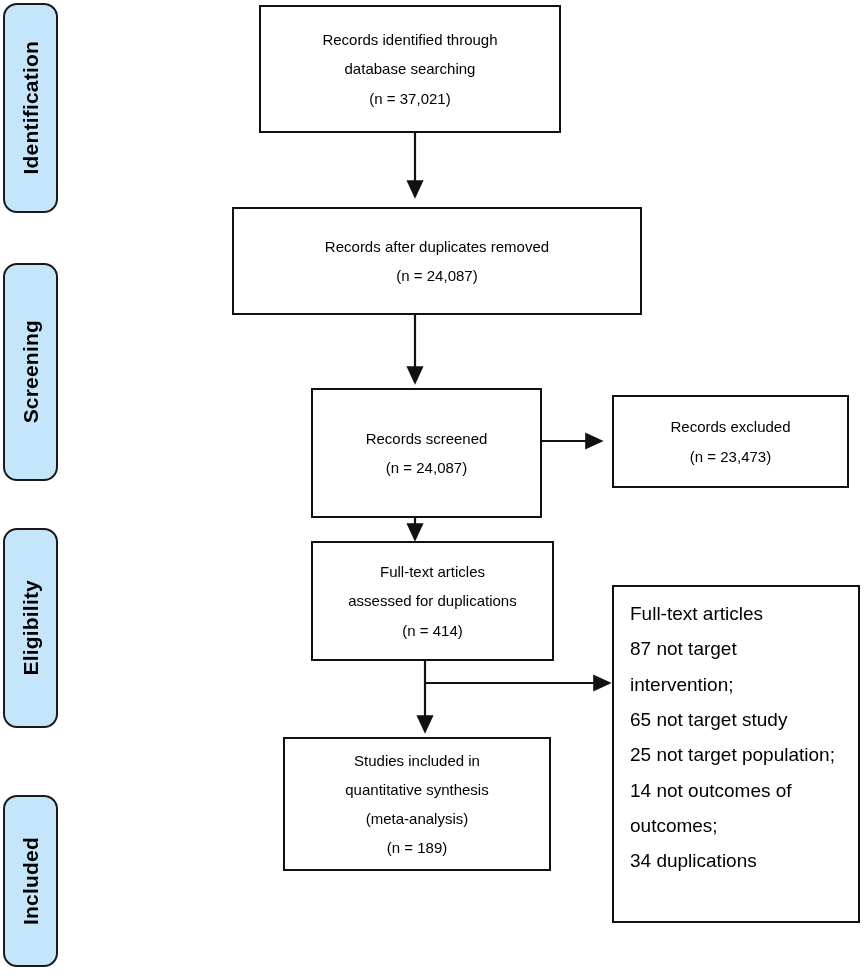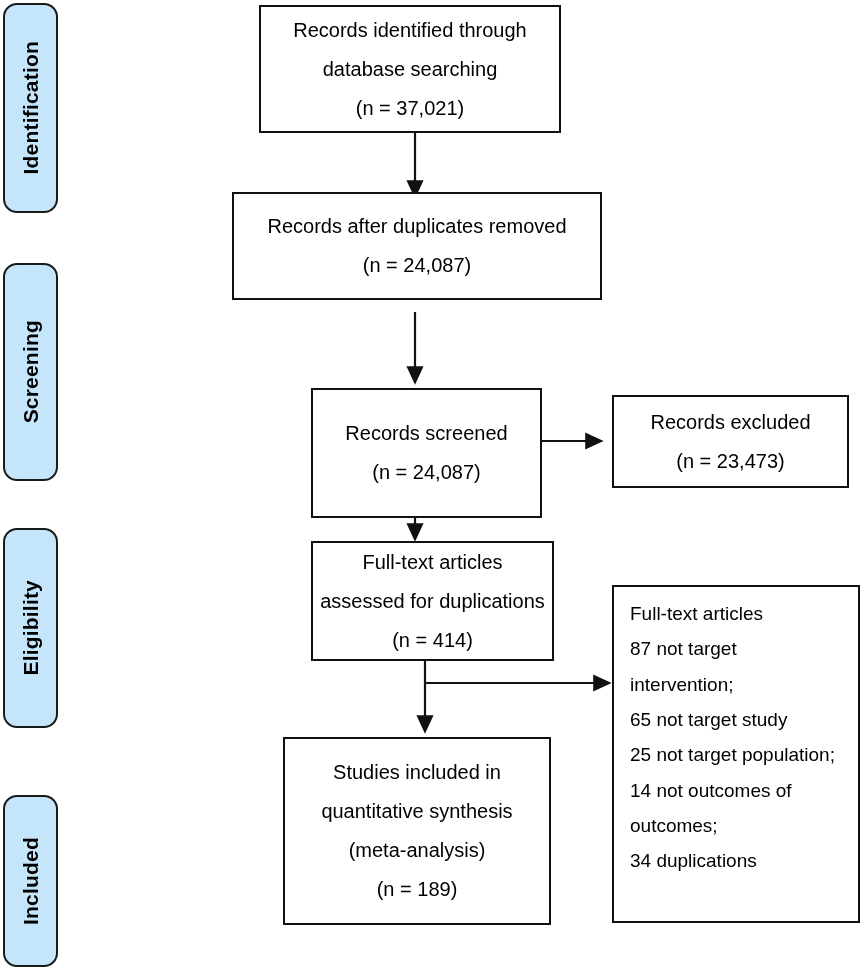--- a/index.html
+++ b/index.html
@@ -51,21 +51,21 @@
     display: flex;
     flex-direction: column;
     align-items: center;
     justify-content: center;
   }
   .flow-box.align-left {
     align-items: flex-start;
     justify-content: flex-start;
   }
   .flow-line {
-    font-size: 20px;
+    font-size: 15px;
     line-height: 1.95;
     white-space: nowrap;
     color: #000000;
   }
   .flow-box.align-left .flow-line {
     padding-left: 16px;
     line-height: 1.86;
     font-size: 19px;
   }
   .flow-box.align-left .inner-pad {
@@ -122,21 +122,21 @@
 
     <line x1="425" y1="683" x2="609" y2="683" stroke="#111111" stroke-width="2.2" marker-end="url(#arrowhead)"></line>
   </svg>
 
   <div class="flow-box" style="left:259px; top:5px; width:302px; height:128px;">
     <div class="flow-line">Records identified through</div>
     <div class="flow-line">database searching</div>
     <div class="flow-line">(n = 37,021)</div>
   </div>
 
-  <div class="flow-box" style="left:232px; top:192px; width:370px; height:108px;">
+  <div class="flow-box" style="left:232px; top:207px; width:410px; height:108px;">
     <div class="flow-line">Records after duplicates removed</div>
     <div class="flow-line">(n = 24,087)</div>
   </div>
 
   <div class="flow-box" style="left:311px; top:388px; width:231px; height:130px;">
     <div class="flow-line">Records screened</div>
     <div class="flow-line">(n = 24,087)</div>
   </div>
 
   <div class="flow-box" style="left:604px; top:395px; width:237px; height:93px;margin-left:8px;">
@@ -156,20 +156,20 @@
       <div class="flow-line">87 not target</div>
       <div class="flow-line">intervention;</div>
       <div class="flow-line">65 not target study</div>
       <div class="flow-line">25 not target population;</div>
       <div class="flow-line">14 not outcomes of</div>
       <div class="flow-line">outcomes;</div>
       <div class="flow-line">34 duplications</div>
     </div>
   </div>
 
-  <div class="flow-box" style="left:283px; top:737px; width:268px; height:188px;">
+  <div class="flow-box" style="left:283px; top:737px; width:268px; height:134px;">
     <div class="flow-line">Studies included in</div>
     <div class="flow-line">quantitative synthesis</div>
     <div class="flow-line">(meta-analysis)</div>
     <div class="flow-line">(n = 189)</div>
   </div>
 
 </div>
 
 </body></html>

